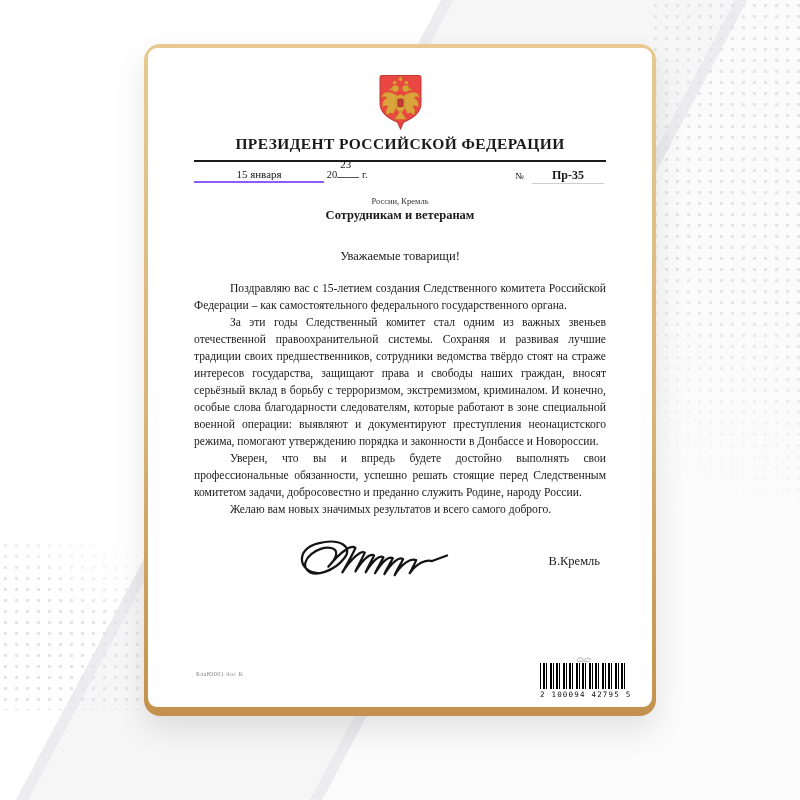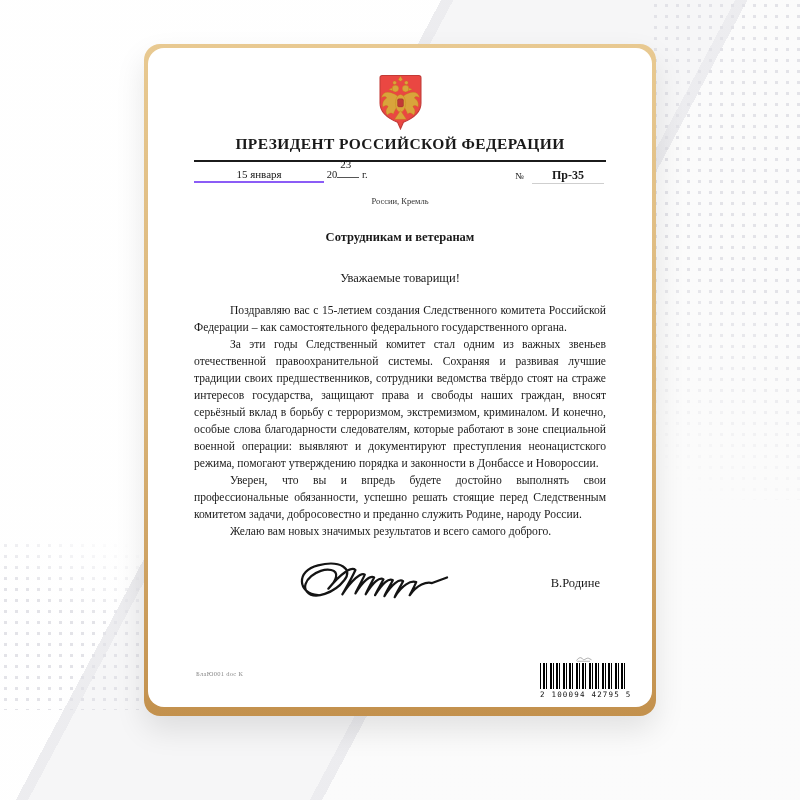--- a/index.html
+++ b/index.html
@@ -28,39 +28,39 @@
     mask-image:linear-gradient(25deg,#000 55%,transparent 95%);}
 
   
   .doc-frame{
     position:absolute;left:144px;top:44px;width:512px;height:672px;
     box-sizing:border-box;border-radius:16px;
     padding:4px 4px 9px 4px;
     background:linear-gradient(180deg,#e8c991 0%,#d9b377 55%,#c3914d 100%);
     box-shadow:0 14px 30px rgba(0,0,0,.10);
   }
-  .doc{position:relative;width:100%;height:100%;background:#fff;border-radius:16px;}
+  .doc{position:relative;width:100%;height:100%;background:#fff;border-radius:9px;}
   .doc-inner{position:absolute;inset:0;box-sizing:border-box;padding:26px 46px 0;text-align:center;}
 
   .crest{display:block;margin:0 auto 4px;}
   .letter-title{font-weight:bold;font-size:15.5px;letter-spacing:.4px;white-space:nowrap;}
   .head-rule{height:2px;background:#1b1b1b;margin-top:7px;}
 
   .meta-row{position:relative;height:34px;text-align:left;font-size:11px;}
   .date-left{position:absolute;left:0;top:3px;}
   .date-dm{display:inline-block;min-width:118px;text-align:center;border-bottom:2px solid #8b5cf6;padding:0 6px 1px;}
   .date-rest{font-size:10.5px;}
   .yr-slot{display:inline-block;width:22px;border-bottom:1px solid #555;position:relative;height:12px;vertical-align:baseline;}
   .yr-val{position:absolute;left:3px;top:-7px;font-style:normal;font-size:11px;}
   .num-right{position:absolute;right:2px;top:6px;}
   .num-sign{font-size:9px;margin-right:8px;}
   .num-val{display:inline-block;min-width:72px;text-align:center;font-weight:bold;font-size:12px;border-bottom:1px solid #cfcfcf;padding-bottom:0;}
 
   .place{font-size:8.5px;margin-top:0;color:#333;}
-  .addressee{margin-top:22px;font-weight:bold;font-size:12.5px;line-height:1.5;}
+  .addressee{font-weight:bold;font-size:12.5px;line-height:1.5;}
   .salutation{margin-top:24px;font-size:12.5px;}
 
   .body-text{margin-top:16px;text-align:justify;font-size:11.6px;line-height:17px;}
   .body-text p{margin:0;text-indent:36px;}
 
   .sign-row{position:relative;height:74px;margin-top:10px;text-align:left;}
   .signature{position:absolute;left:96px;top:4px;}
   .sign-name{position:absolute;right:6px;top:26px;font-size:12.5px;}
 
   .doc-code{position:absolute;left:48px;bottom:30px;font-size:6.5px;color:#8a8a8a;letter-spacing:.3px;}
@@ -135,21 +135,21 @@
           <p>Поздравляю вас с 15-летием создания Следственного комитета Российской Федерации – как самостоятельного федерального государственного органа.</p>
           <p>За эти годы Следственный комитет стал одним из важных звеньев отечественной правоохранительной системы. Сохраняя и развивая лучшие традиции своих предшественников, сотрудники ведомства твёрдо стоят на страже интересов государства, защищают права и свободы наших граждан, вносят серьёзный вклад в борьбу с терроризмом, экстремизмом, криминалом. И конечно, особые слова благодарности следователям, которые работают в зоне специальной военной операции: выявляют и документируют преступления неонацистского режима, помогают утверждению порядка и законности в Донбассе и Новороссии.</p>
           <p>Уверен, что вы и впредь будете достойно выполнять свои профессиональные обязанности, успешно решать стоящие перед Следственным комитетом задачи, добросовестно и преданно служить Родине, народу России.</p>
           <p>Желаю вам новых значимых результатов и всего самого доброго.</p>
         </div>
 
         <div class="sign-row">
           <svg class="signature" viewBox="0 0 230 64" width="215" height="60">
             <path d="M30 44 C8 42 6 18 30 12 C54 6 68 16 58 28 C48 41 26 50 18 40 C10 30 30 14 44 17 C53 19 50 28 41 37 C55 20 66 13 70 17 C66 26 60 36 56 43 C66 28 76 19 80 22 C77 29 72 37 70 42 C78 29 86 22 90 25 C87 31 83 38 81 43 C89 30 96 24 100 27 C97 33 93 39 91 44 C99 31 106 25 110 28 C107 34 103 40 101 45 C109 32 117 26 121 29 C118 35 114 41 112 46 C120 33 129 28 135 30 C133 35 130 40 128 44 C136 33 146 29 152 31 L168 25" fill="none" stroke="#141414" stroke-width="2.4" stroke-linecap="round" stroke-linejoin="round"></path>
           </svg>
-          <span class="sign-name">В.Родине</span>
+          <span class="sign-name">В.Кремль</span>
         </div>
 
       </div>
 
       <div class="doc-code">БлаЮ001 doc К</div>
 
       <div class="barcode-wrap">
         <svg class="barcode-mark" viewBox="0 0 24 8" width="18" height="6">
           <path d="M2 6 C5 2 8 1 10 4 C12 7 15 2 18 3 L22 5 M3 7 L20 7" fill="none" stroke="#777" stroke-width=".8"></path>
         </svg>

